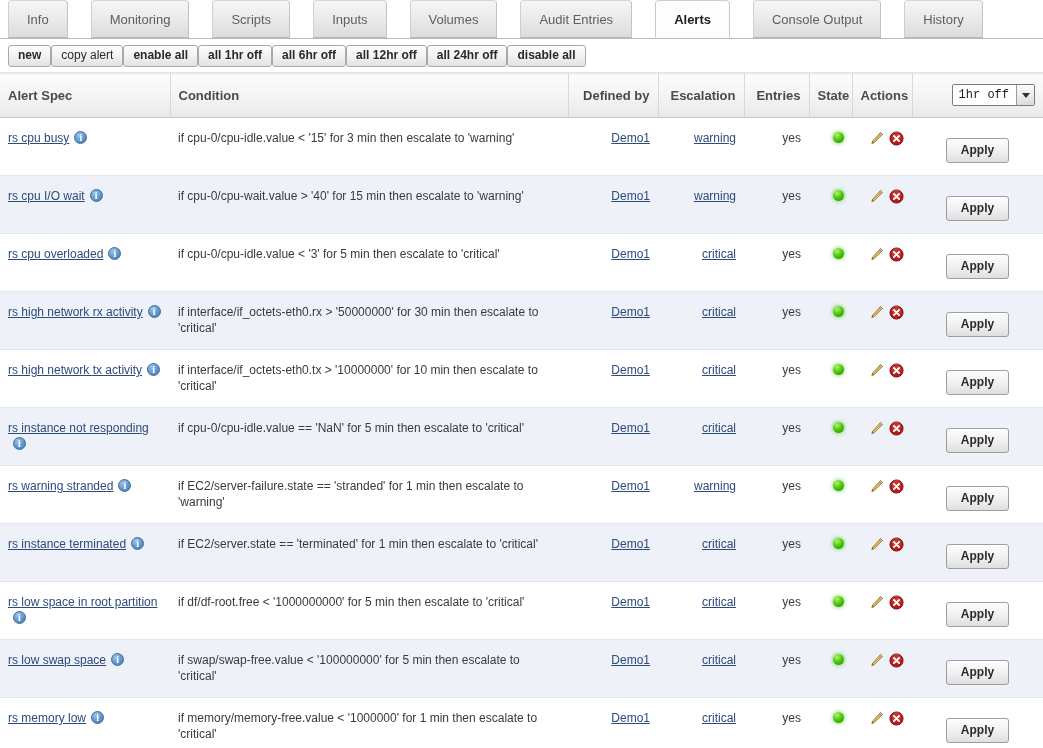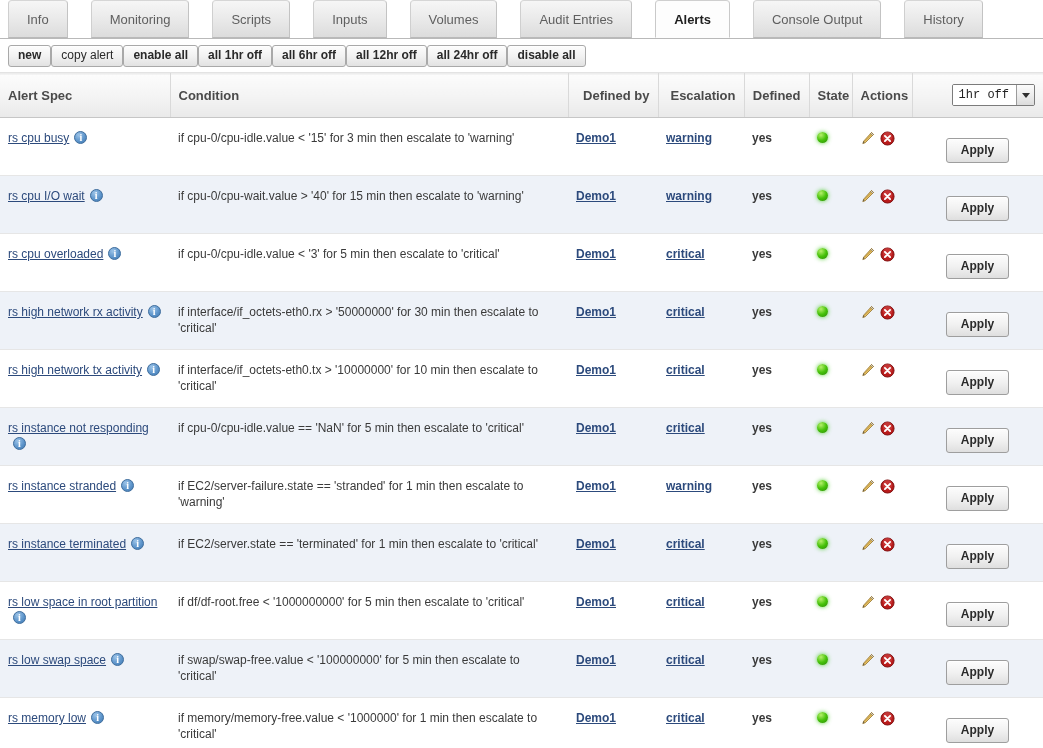--- a/index.html
+++ b/index.html
@@ -106,21 +106,21 @@
   table.alerts tbody td {
     vertical-align: top;
     padding: 12px 8px 12px 8px;
     font-size: 12px;
     color: #3a3a3a;
     border-bottom: 1px solid #e6e6e6;
     line-height: 16px;
   }
   tbody tr.odd  td { background: #ffffff; }
   tbody tr.even td { background: #eef2f8; }
-  td.ctr { text-align: left; font-weight: bold; }
+  td.ctr { text-align: right; }
 
   
   a.lnk {
     color: #2c4a7c;
     text-decoration: underline;
     cursor: pointer;
   }
   a.spec { font-size: 12px; }
   a.demo { font-size: 12px; }
   a.esc  { font-size: 12px; }
@@ -259,21 +259,21 @@
       <col style="width:43px">
       <col style="width:60px">
       <col style="width:131px">
     </colgroup>
     <thead>
       <tr>
         <th>Alert Spec</th>
         <th>Condition</th>
         <th class="ctr">Defined by</th>
         <th class="ctr">Escalation</th>
-        <th class="ctr">Defined</th>
+        <th class="ctr">Entries</th>
         <th class="ctr">State</th>
         <th class="ctr">Actions</th>
         <th class="ctr nodiv">
           <div class="sel-wrap">
             <div class="sel-val">1hr off</div>
             <div class="sel-arrow">
                 <span></span>
               </div>
           </div>
         </th>
@@ -388,21 +388,21 @@
               <path d="M3.0 13.4 L3.9 10.8 L4.9 11.8 Z" fill="#4a4a4a"></path>
               <line x1="4.6" y1="11.2" x2="12.0" y2="3.8" stroke="#b88f33" stroke-width="0.7"></line>
             </svg><svg class="delete-icon" viewBox="0 0 16 16">
               <circle cx="8" cy="8" r="7" fill="#b81b1b" stroke="#7d0f0f" stroke-width="1"></circle>
               <circle cx="8" cy="6.2" r="5.1" fill="#d24a4a" opacity="0.55"></circle>
               <path d="M5.2 5.2 L10.8 10.8 M10.8 5.2 L5.2 10.8" stroke="#ffffff" stroke-width="2" stroke-linecap="round"></path>
             </svg></td>
           <td class="apply-cell"><button class="apply-btn">Apply</button></td>
         </tr>
         <tr class="odd">
-          <td><a class="lnk spec">rs instance stranded</a><span class="info-icon"></span></td>
+          <td><a class="lnk spec">rs warning stranded</a><span class="info-icon"></span></td>
           <td><span class="cond">if EC2/server-failure.state == 'stranded' for 1 min then escalate to 'warning'</span></td>
           <td class="ctr"><a class="lnk demo">Demo1</a></td>
           <td class="ctr"><a class="lnk esc">warning</a></td>
           <td class="ctr"><span class="yes">yes</span></td>
           <td class="ctr"><span class="led"></span></td>
           <td class="ctr actions"><svg class="pencil-icon" viewBox="0 0 16 16">
               <path d="M12.3 1.6 L14.4 3.7 L5.6 12.5 L3.0 13.4 L3.9 10.8 Z" fill="#e8c36a" stroke="#8d6b22" stroke-width="0.8"></path>
               <path d="M12.3 1.6 L14.4 3.7 L13.2 4.9 L11.1 2.8 Z" fill="#cfcfcf" stroke="#8d6b22" stroke-width="0.7"></path>
               <path d="M3.0 13.4 L3.9 10.8 L4.9 11.8 Z" fill="#4a4a4a"></path>
               <line x1="4.6" y1="11.2" x2="12.0" y2="3.8" stroke="#b88f33" stroke-width="0.7"></line>

